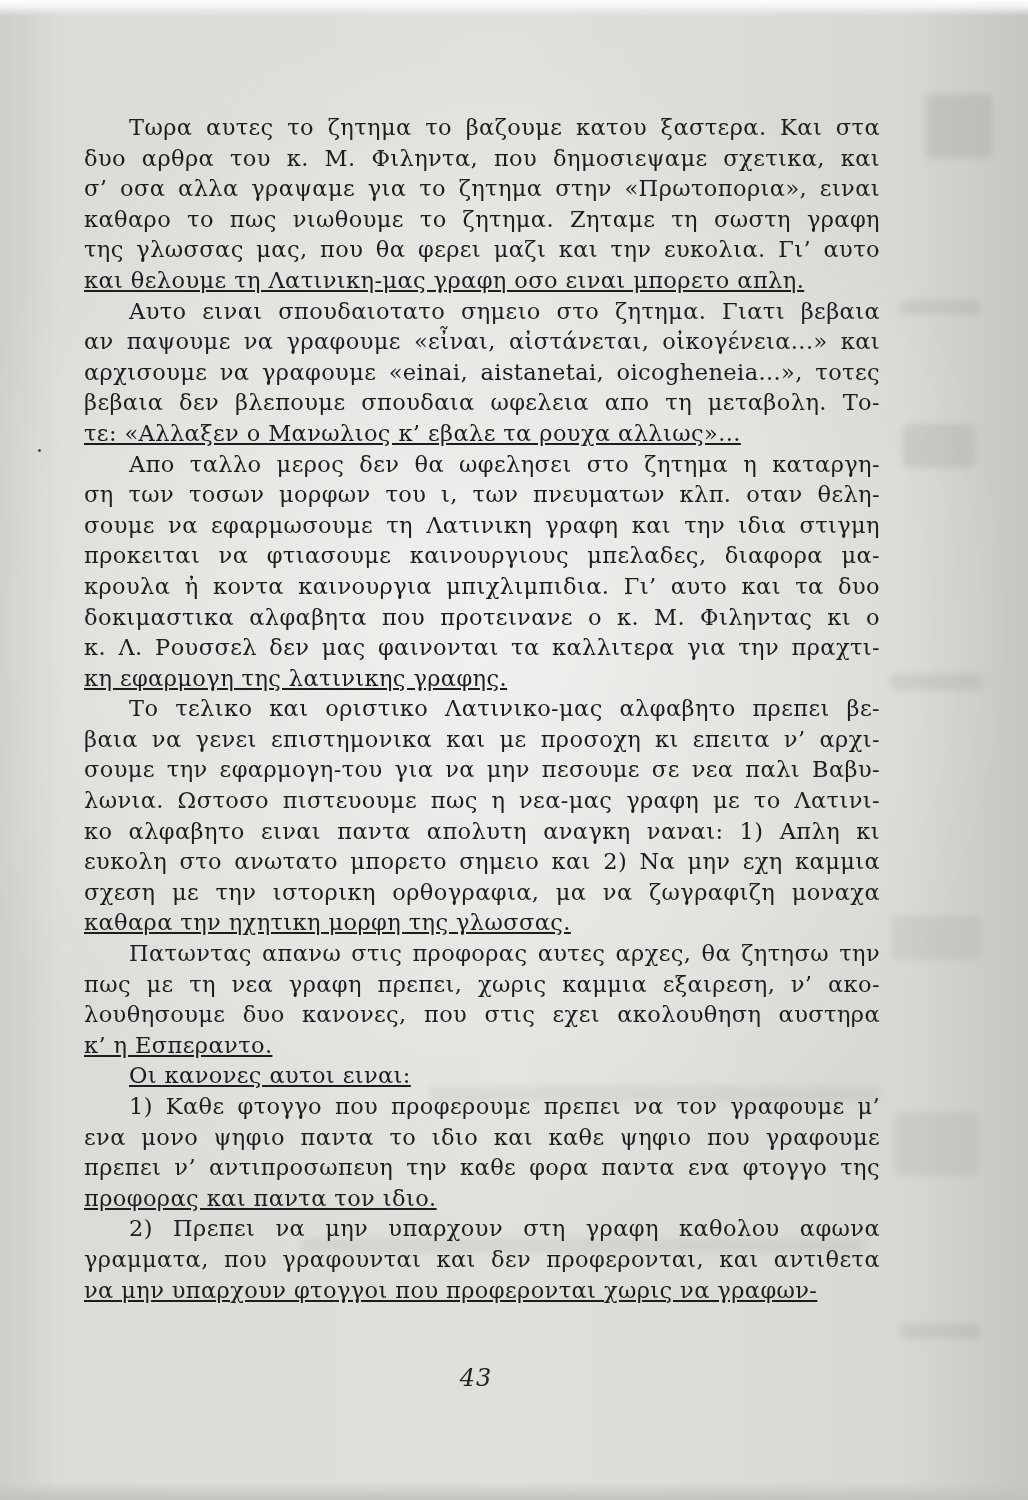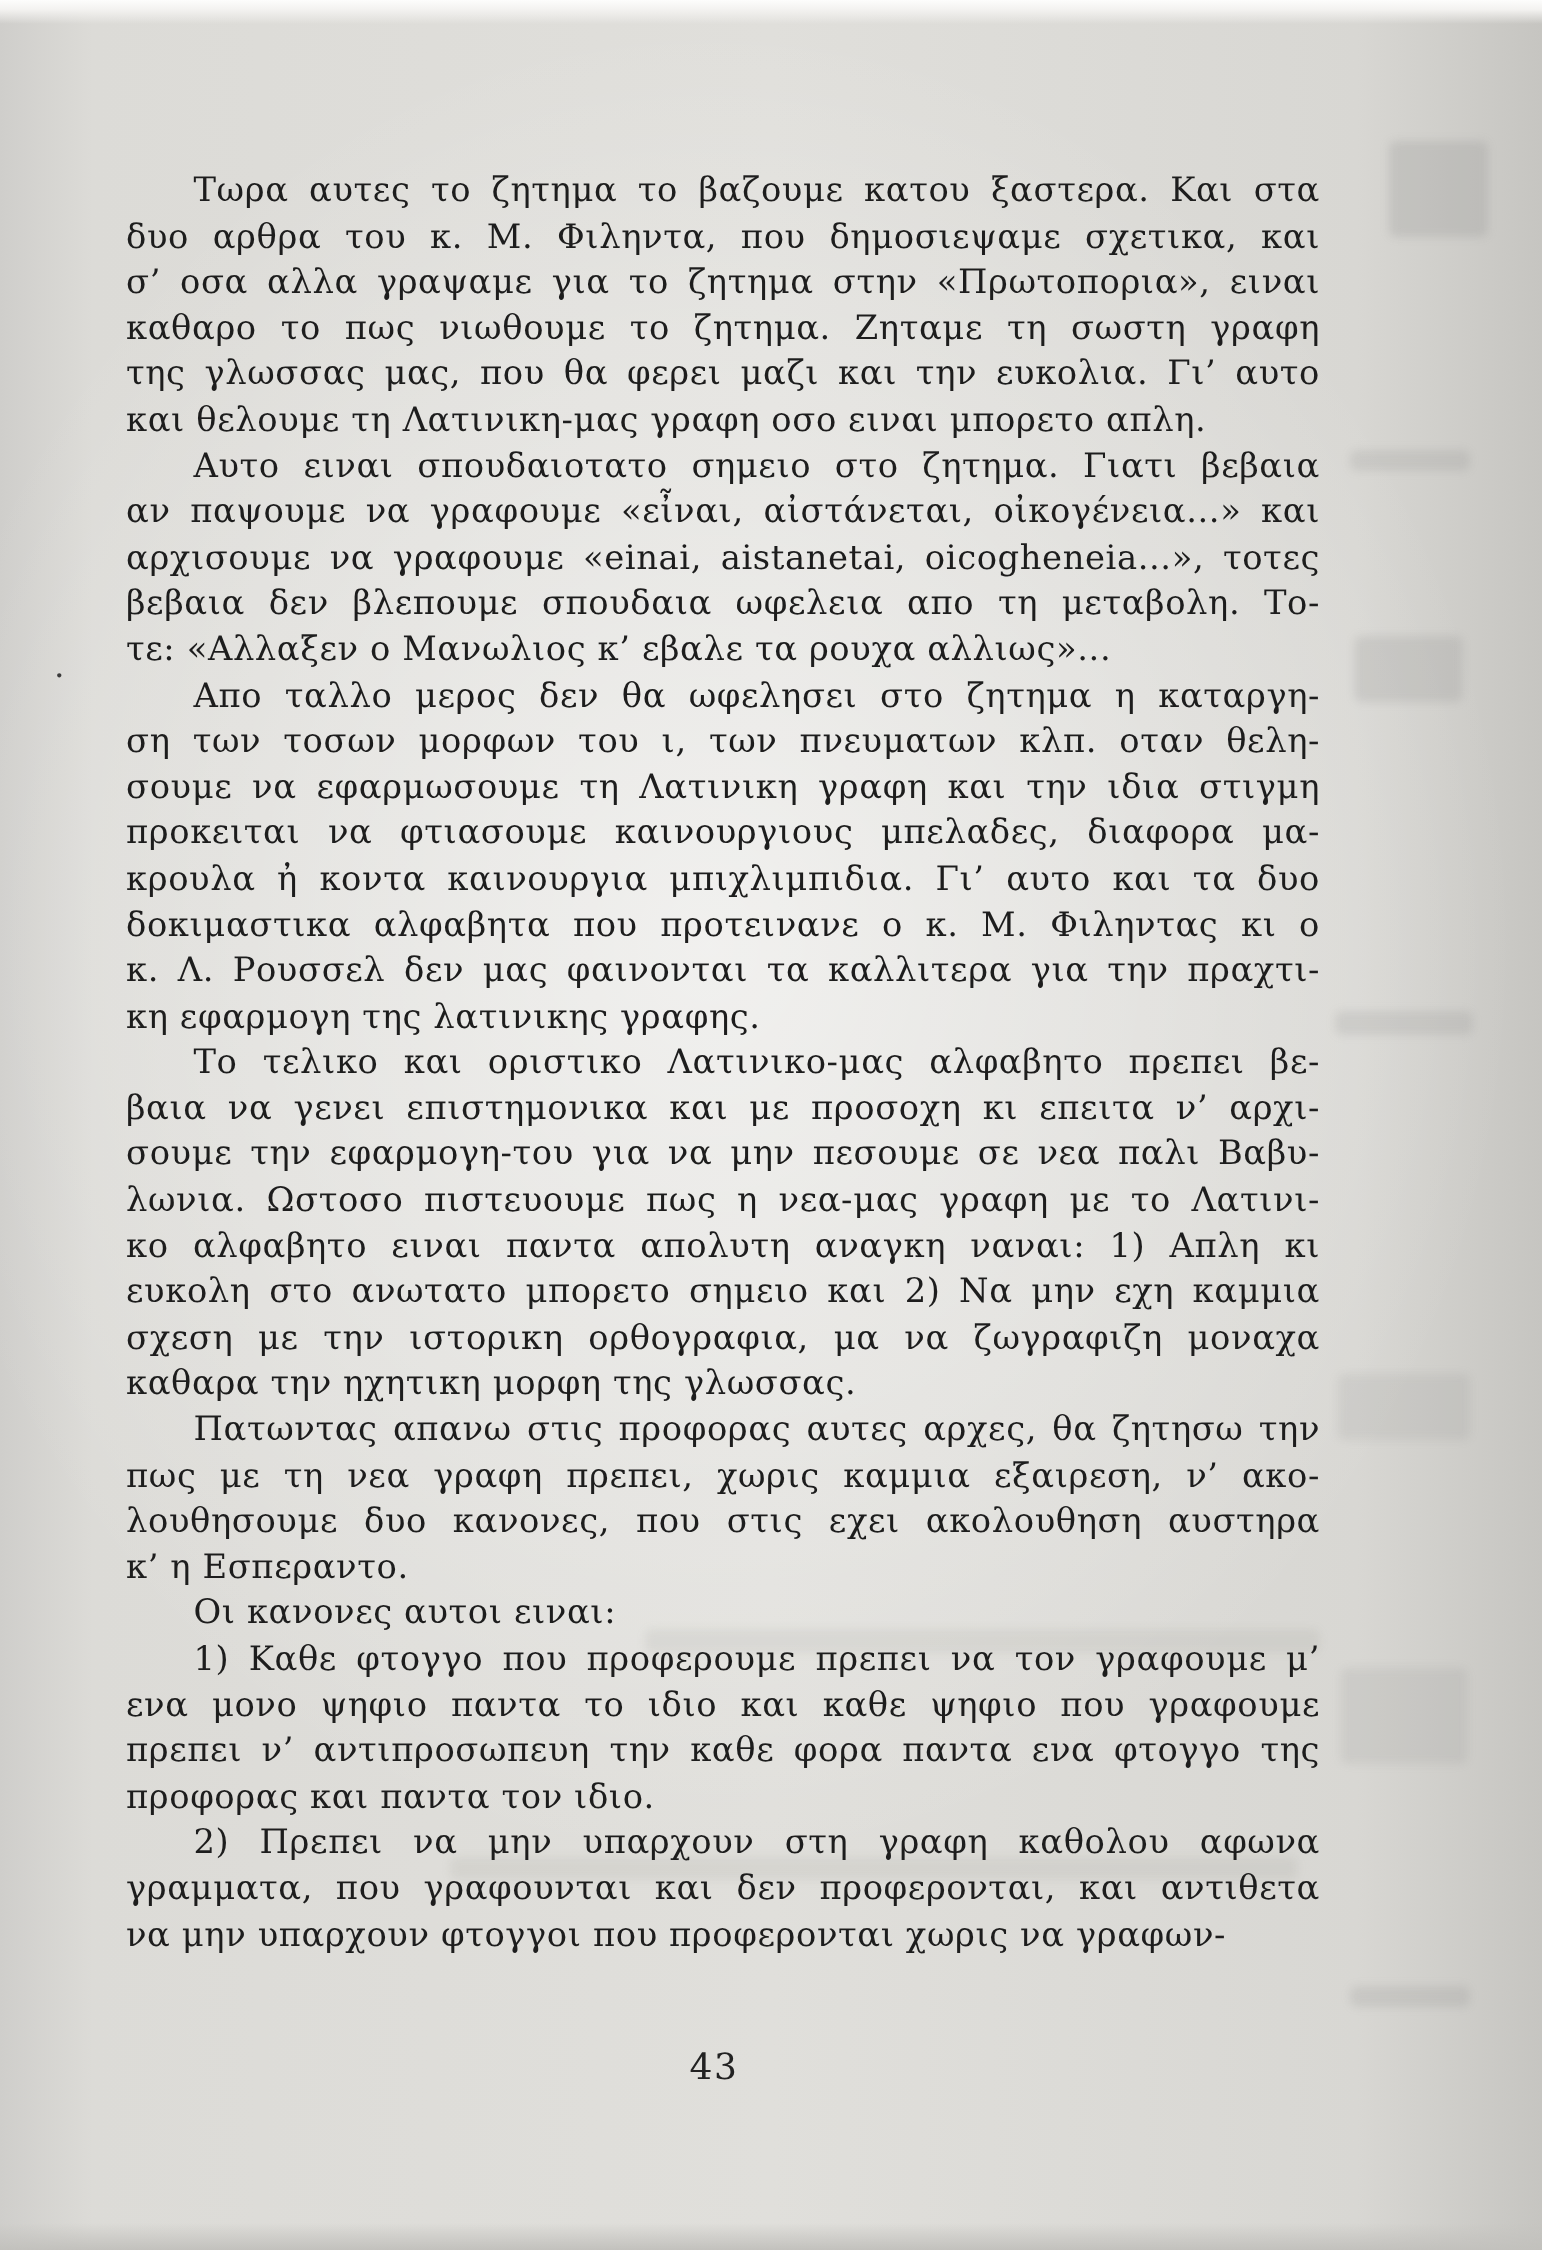--- a/index.html
+++ b/index.html
@@ -47,33 +47,35 @@
     line-height: 30.6px;
     color: #1d1d1d;
     letter-spacing: 0.4px;
   }
   .line {
     text-align: justify;
     text-align-last: justify;
   }
   .line.last {
     text-align-last: left;
+    text-decoration: underline;
   }
   .line.first {
     text-indent: 45px;
   }
   .page-number {
     position: absolute;
     left: 84px;
     top: 1364px;
     width: 784px;
     text-align: center;
     font-size: 24px;
     color: #222222;
     letter-spacing: 1px;
+    font-style: italic;
   }
   .margin-mark {
     position: absolute;
     left: 36px;
     top: 432px;
     font-size: 22px;
     color: #3a3a3a;
   }
   
   .artifact {

